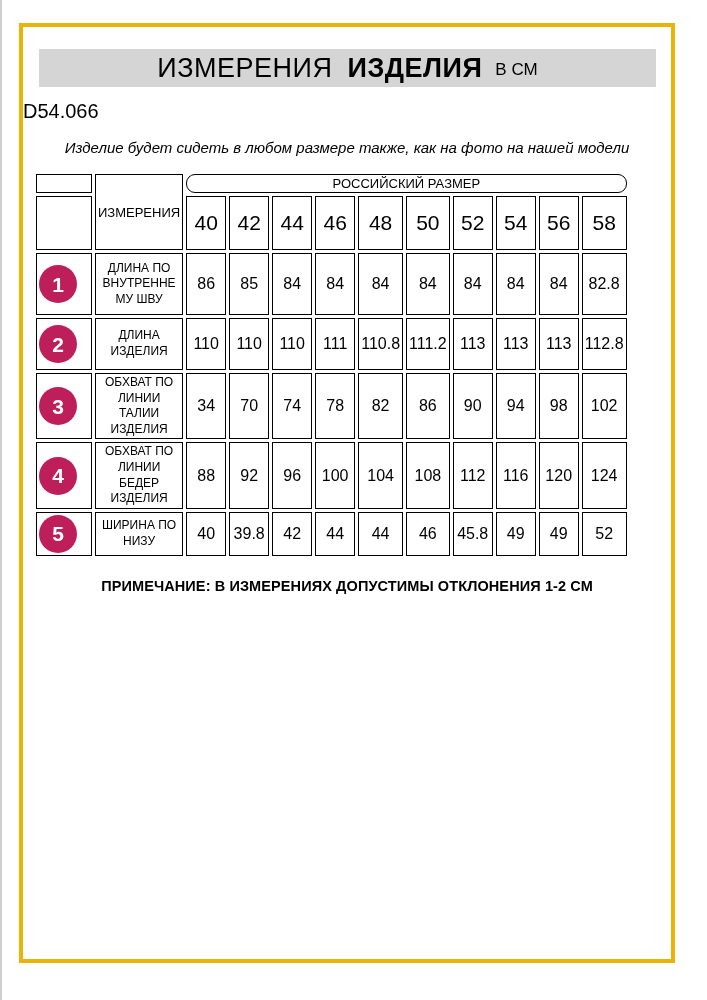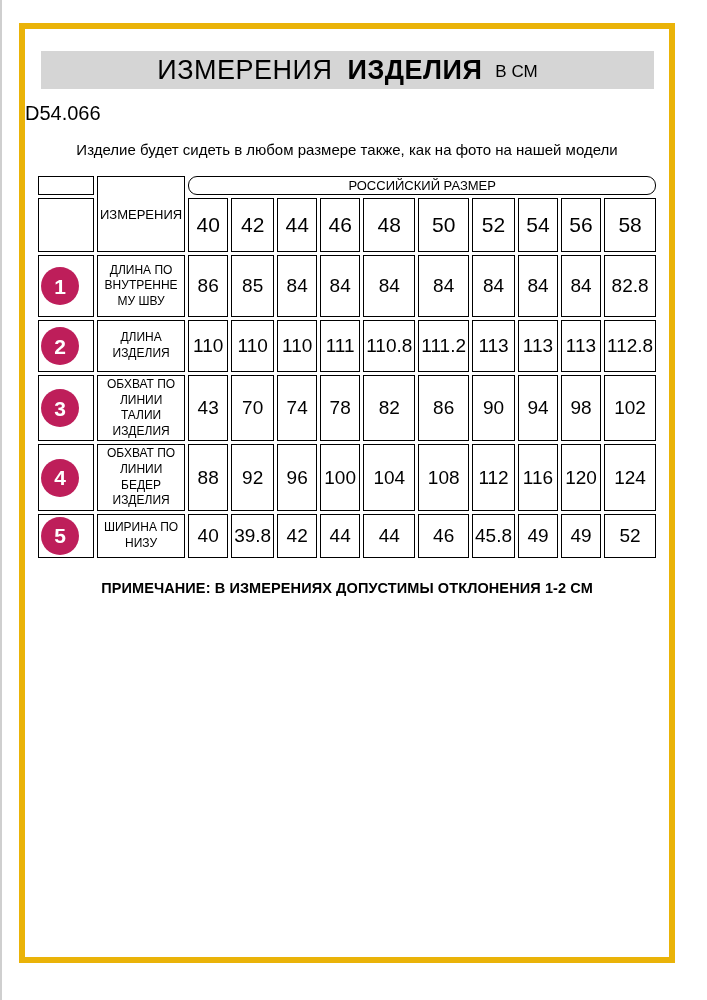--- a/index.html
+++ b/index.html
@@ -13,38 +13,39 @@
     overflow: hidden;
   }
   .scan-edge {
     position: absolute; left: 0; top: 0;
     width: 2px; height: 1000px;
     background: #cfcfcf;
   }
   .frame {
     position: absolute; left: 19px; top: 23px;
     width: 656px; height: 940px;
-    border: 6px solid #eab308;
+    border: 4px solid #eab308;
     background: #fff;
   }
   .band {
     margin: 22px 15px 0 16px;
     height: 38px;
     background: var(--band, #d5d5d5);
     display: flex; align-items: center; justify-content: center;
   }
   .band .t1 { font-size: 27px; letter-spacing: 0.5px; }
   .band .t2 { font-size: 27px; font-weight: bold; letter-spacing: 0.5px; margin-left: 15px; }
   .band .t3 { font-size: 17px; font-weight: normal; margin-left: 13px; padding-top: 4px; }
   .code {
     font-size: 20px; margin-top: 13px;
   }
   .para {
     text-align: center; font-size: 15px; line-height: 1.4;
     margin: 14px auto 0 auto;
+    font-style: italic;
   }
   .para1 { width: 572px; }
   .para2 { width: 480px; margin-top: 16px; }
 
   table.meas {
     border-collapse: separate;
     border-spacing: 3px;
     margin: 13px 0 0 10px;
   }
   table.meas th, table.meas td {
@@ -63,21 +64,21 @@
     width: 56px; padding-left: 9px;
   }
   th.corner { width: 82px; font-size: 13px; }
   th.group-head { font-size: 13px; height: 17px; padding: 1px 0; border-radius: 9px; }
   th.size-cell { width: 40px; font-size: 21px; font-weight: bold; height: 54px; }
   td.label-cell {
     font-size: 12px; line-height: 1.3;
     white-space: pre-line;
     width: 82px; padding: 2px 1px;
   }
-  td.value-cell { font-size: 19px; width: 40px; }
+  td.value-cell { font-size: 16px; width: 40px; }
 
   tbody tr:nth-child(1) td { height: 62px; }
   tbody tr:nth-child(2) td { height: 52px; }
   tbody tr:nth-child(3) td { height: 66px; }
   tbody tr:nth-child(4) td { height: 66px; }
   tbody tr:nth-child(5) td { height: 44px; }
 
   .badge {
     width: 38px; height: 38px; border-radius: 50%;
     background: var(--badge, #be1e5a);
@@ -166,21 +167,21 @@
           <td class="value-cell">112.8</td>
         </tr>
         <tr>
           <td class="badge-cell">
             <div class="badge">3</div>
           </td>
           <td class="label-cell">ОБХВАТ ПО
 ЛИНИИ
 ТАЛИИ
 ИЗДЕЛИЯ</td>
-          <td class="value-cell">43</td>
+          <td class="value-cell">34</td>
           <td class="value-cell">70</td>
           <td class="value-cell">74</td>
           <td class="value-cell">78</td>
           <td class="value-cell">82</td>
           <td class="value-cell">86</td>
           <td class="value-cell">90</td>
           <td class="value-cell">94</td>
           <td class="value-cell">98</td>
           <td class="value-cell">102</td>
         </tr>

